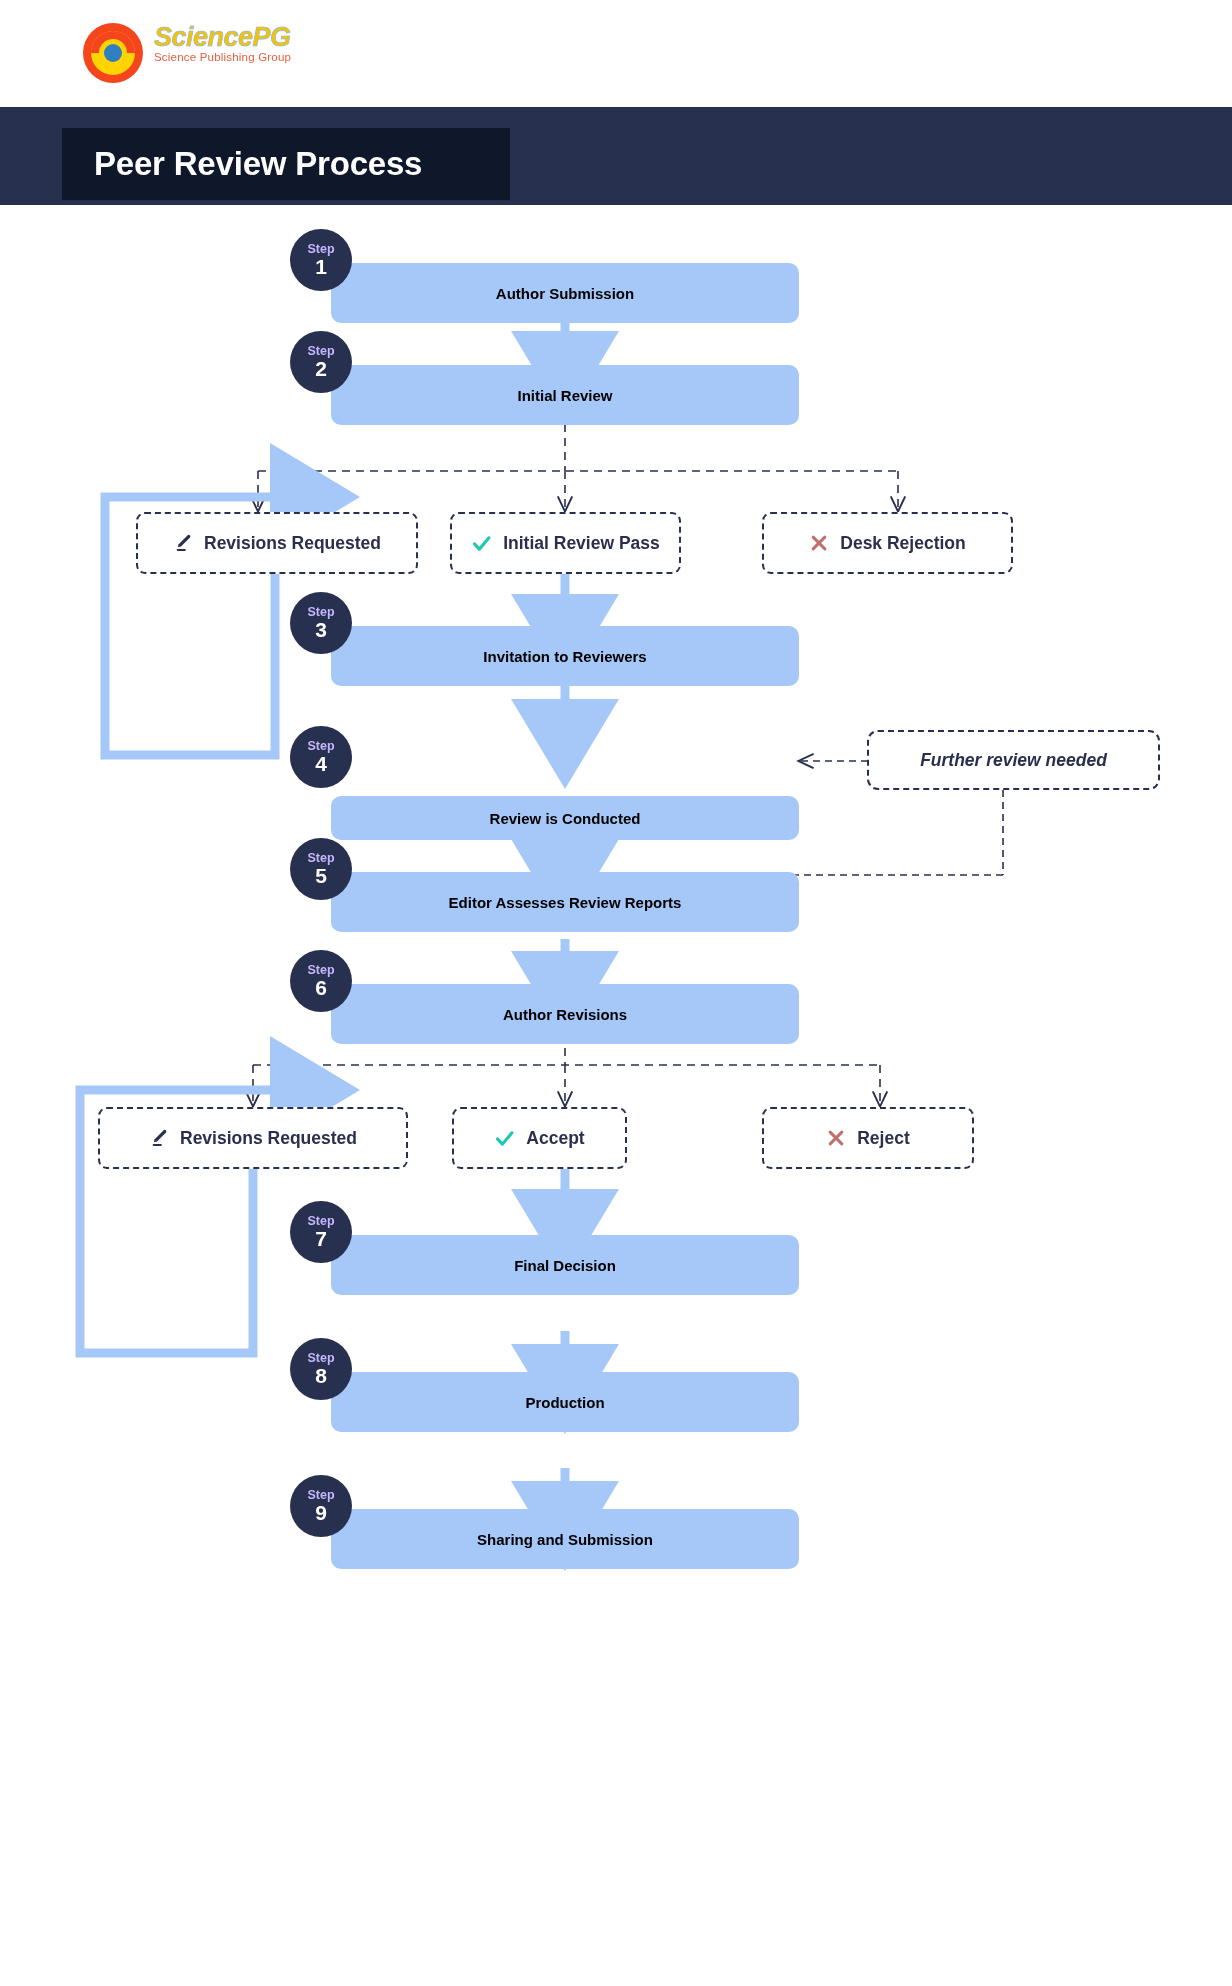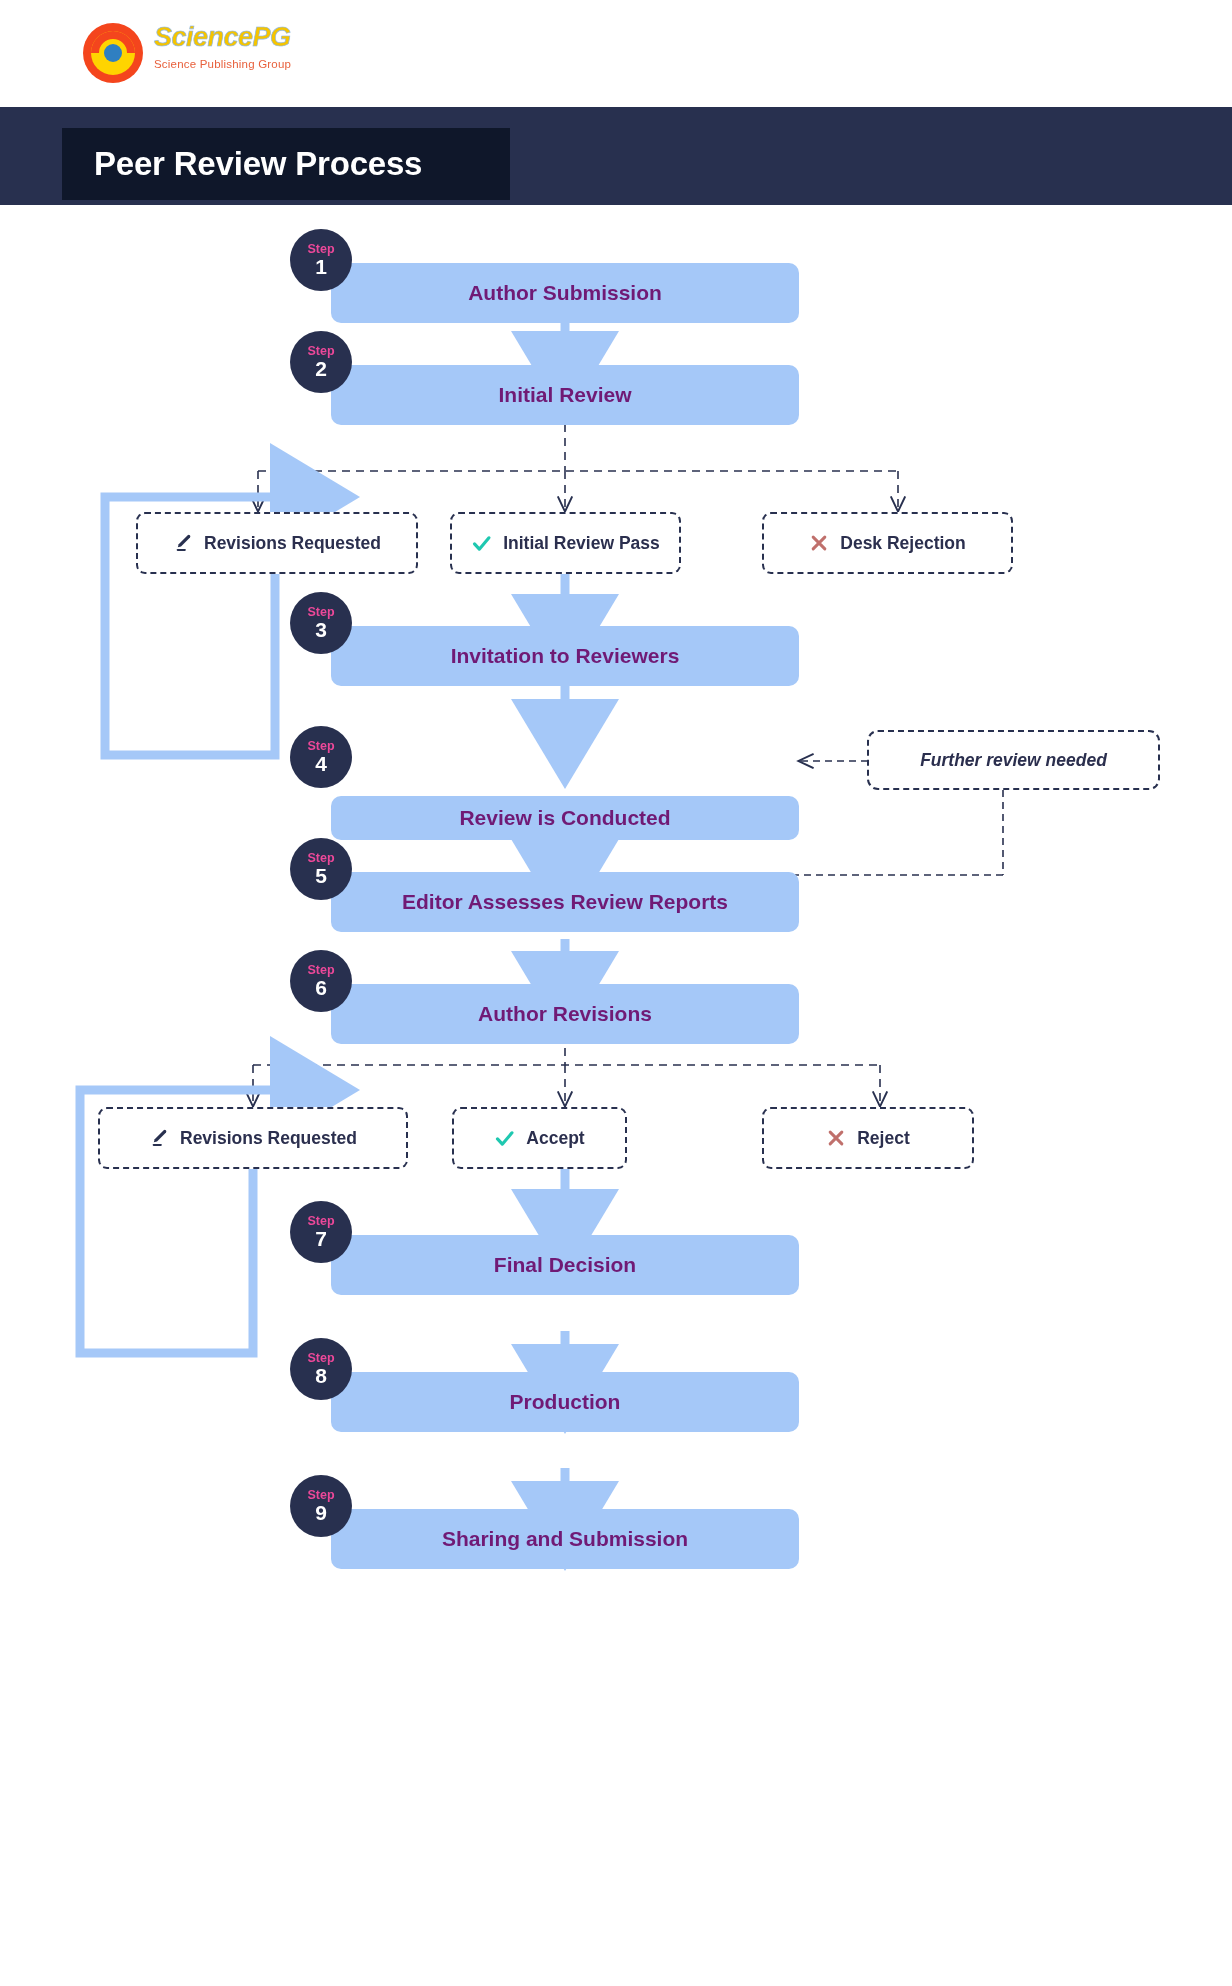--- a/index.html
+++ b/index.html
@@ -44,21 +44,20 @@
     font-weight: bold;
     font-style: italic;
     letter-spacing: -0.5px;
     line-height: 1;
     background: none;
     color: #f5c400;
     -webkit-text-stroke: 0.6px #8fb8e8;
     text-shadow: 0 0 1px #aac8ea;
   }
   #logo-sub {
-    margin-top: 7px;
     font-size: 11.5px;
     color: #e8603c;
     letter-spacing: .2px;
     white-space: nowrap;
   }
 
   
   #header-band {
     position: absolute;
     left: 0; top: 107px;
@@ -100,40 +99,40 @@
   .step-box {
     position: absolute;
     background: #a5c8f8;
     border-radius: 10px;
     display: flex;
     align-items: center;
     justify-content: center;
     box-sizing: border-box;
   }
   .step-label {
-    font-size: 21px;
-    font-weight: bold;
-    color: #701a75;
+    font-size: 15px;
+    font-weight: bold;
+    color: #000000;
     white-space: nowrap;
   }
   .step-badge {
     position: absolute;
     width: 62px; height: 62px;
     border-radius: 50%;
     background: #28304f;
     display: flex;
     flex-direction: column;
     align-items: center;
     justify-content: center;
     z-index: 4;
   }
   .badge-word {
     font-size: 12.5px;
     font-weight: bold;
-    color: #ec4899;
+    color: #c4b5fd;
     line-height: 1;
     margin-bottom: 1px;
   }
   .badge-num {
     font-size: 21px;
     font-weight: bold;
     color: #ffffff;
     line-height: 1;
   }
 

